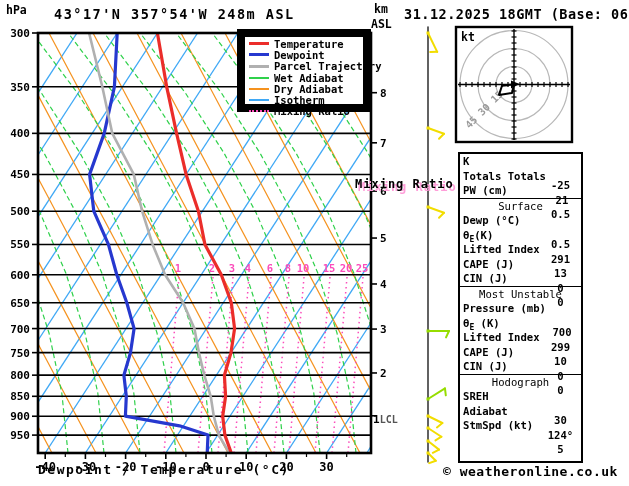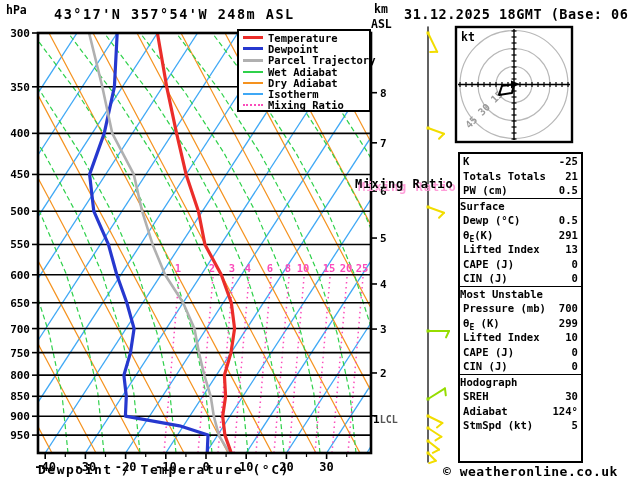--- a/index.html
+++ b/index.html
@@ -6,41 +6,41 @@
   #stage{position:relative;width:629px;height:486px;background:#fff;overflow:hidden;
          font-family:"DejaVu Sans Mono","Liberation Mono",monospace;}
   #chart-svg{position:absolute;left:0;top:0;}
   .abs{position:absolute;}
   .t-bold{font-weight:bold;color:#000;}
   #station-title{left:54px;top:6px;font-size:13.5px;letter-spacing:1.5px;white-space:nowrap;}
   #datetime-title{left:404px;top:6px;font-size:13.5px;letter-spacing:0.5px;white-space:nowrap;}
   #hpa-unit{left:6px;top:3px;font-size:11.5px;}
   #km-unit{left:374px;top:2px;font-size:11.5px;}
   #asl-unit{left:371px;top:17px;font-size:11.5px;}
-  #legend{left:237px;top:29px;width:134px;height:83px;border:2px solid #000000;background:#fff;
+  #legend{left:237px;top:29px;width:134px;height:83px;border:8px solid #000000;background:#fff;
           box-sizing:border-box;padding:1px 0 0 4px;}
   .legend-row{display:flex;align-items:center;height:11.3px;}
   .legend-sample{width:20px;margin-right:5px;flex:0 0 auto;}
   .legend-label{font-size:10.5px;font-weight:bold;white-space:nowrap;}
   #xaxis-title{left:38px;top:462px;width:333px;text-align:left;font-size:13px;letter-spacing:1.5px;}
   #mix-axis-label-pink{left:358px;top:176px;width:250px;color:#ff9ed9;}
   #mix-axis-label-black{left:355px;top:173px;width:250px;color:#000;}
   .vlabel{transform:rotate(-90deg) translateX(-50%);transform-origin:0 0;font-size:12px;font-weight:bold;
           white-space:nowrap;letter-spacing:1px;}
   #lcl-wrap{left:373px;top:413px;font-size:11px;white-space:nowrap;}
   #lcl-wrap .lcl{color:#555;font-size:10px;}
   #data-panel{left:458px;top:152px;width:125px;height:311px;border:2px solid #000;background:#fff;
               box-sizing:border-box;font-size:10.6px;color:#000;}
   .panel-section{border-top:1.6px solid #000;}
   .panel-section:first-child{border-top:none;}
-  .panel-title{text-align:left;font-weight:bold;height:14.5px;line-height:14.5px;}
+  .panel-title{text-align:center;font-weight:normal;height:14.5px;line-height:14.5px;}
   .panel-row{display:flex;height:14.5px;line-height:14.5px;padding:0 3px;font-weight:bold;}
   .panel-label{flex:1;white-space:nowrap;}
   .panel-label sub{font-size:8px;}
-  .panel-value{width:35px;text-align:right;white-space:nowrap;}
+  .panel-value{width:35px;text-align:center;white-space:nowrap;margin-top:24px;}
   #copyright{left:443px;top:464px;font-size:13px;letter-spacing:0.5px;text-align:center;}
 </style>
 </head>
 <body>
 
 <div id="stage">
   <svg id="chart-svg" width="629" height="486">
       <defs>
         <clipPath id="plotclip">
           <rect x="38" y="33" width="333" height="420"></rect>

